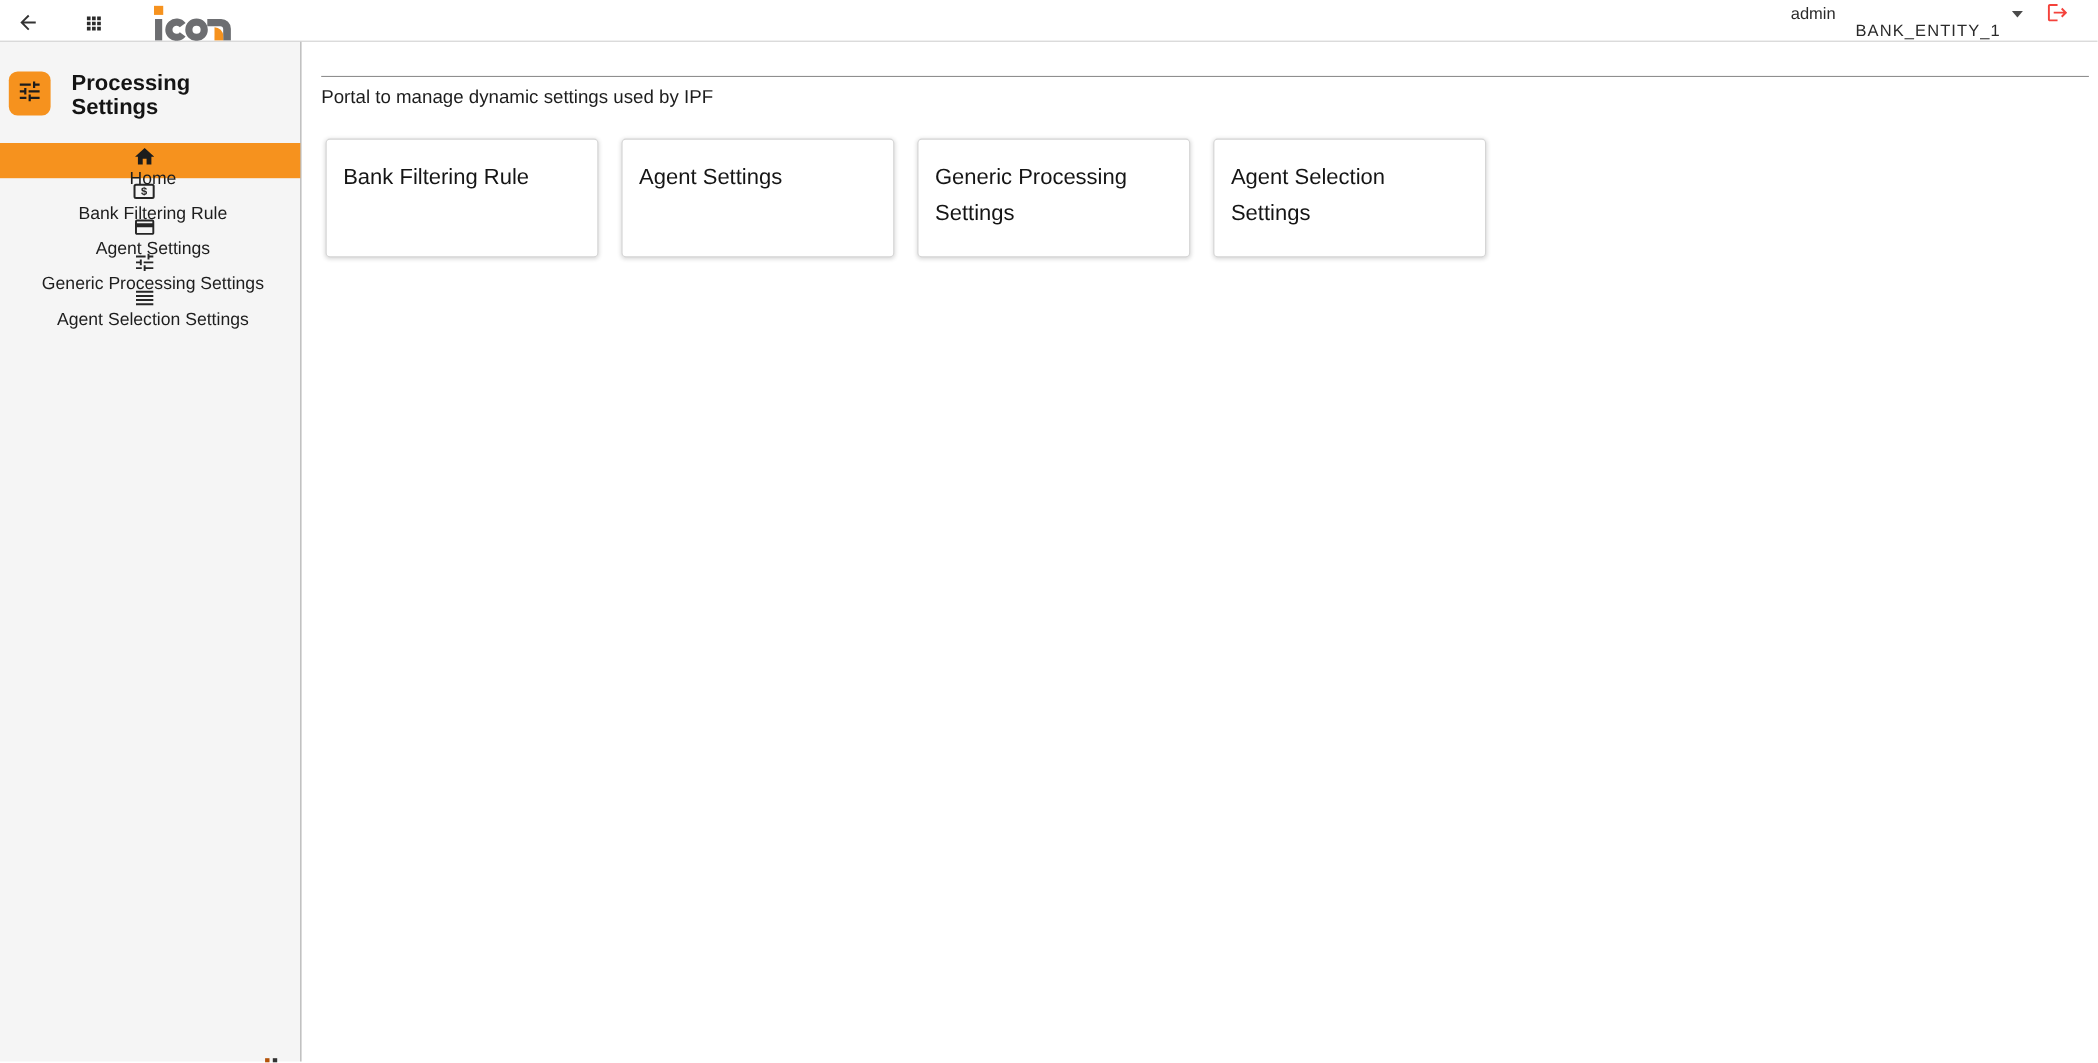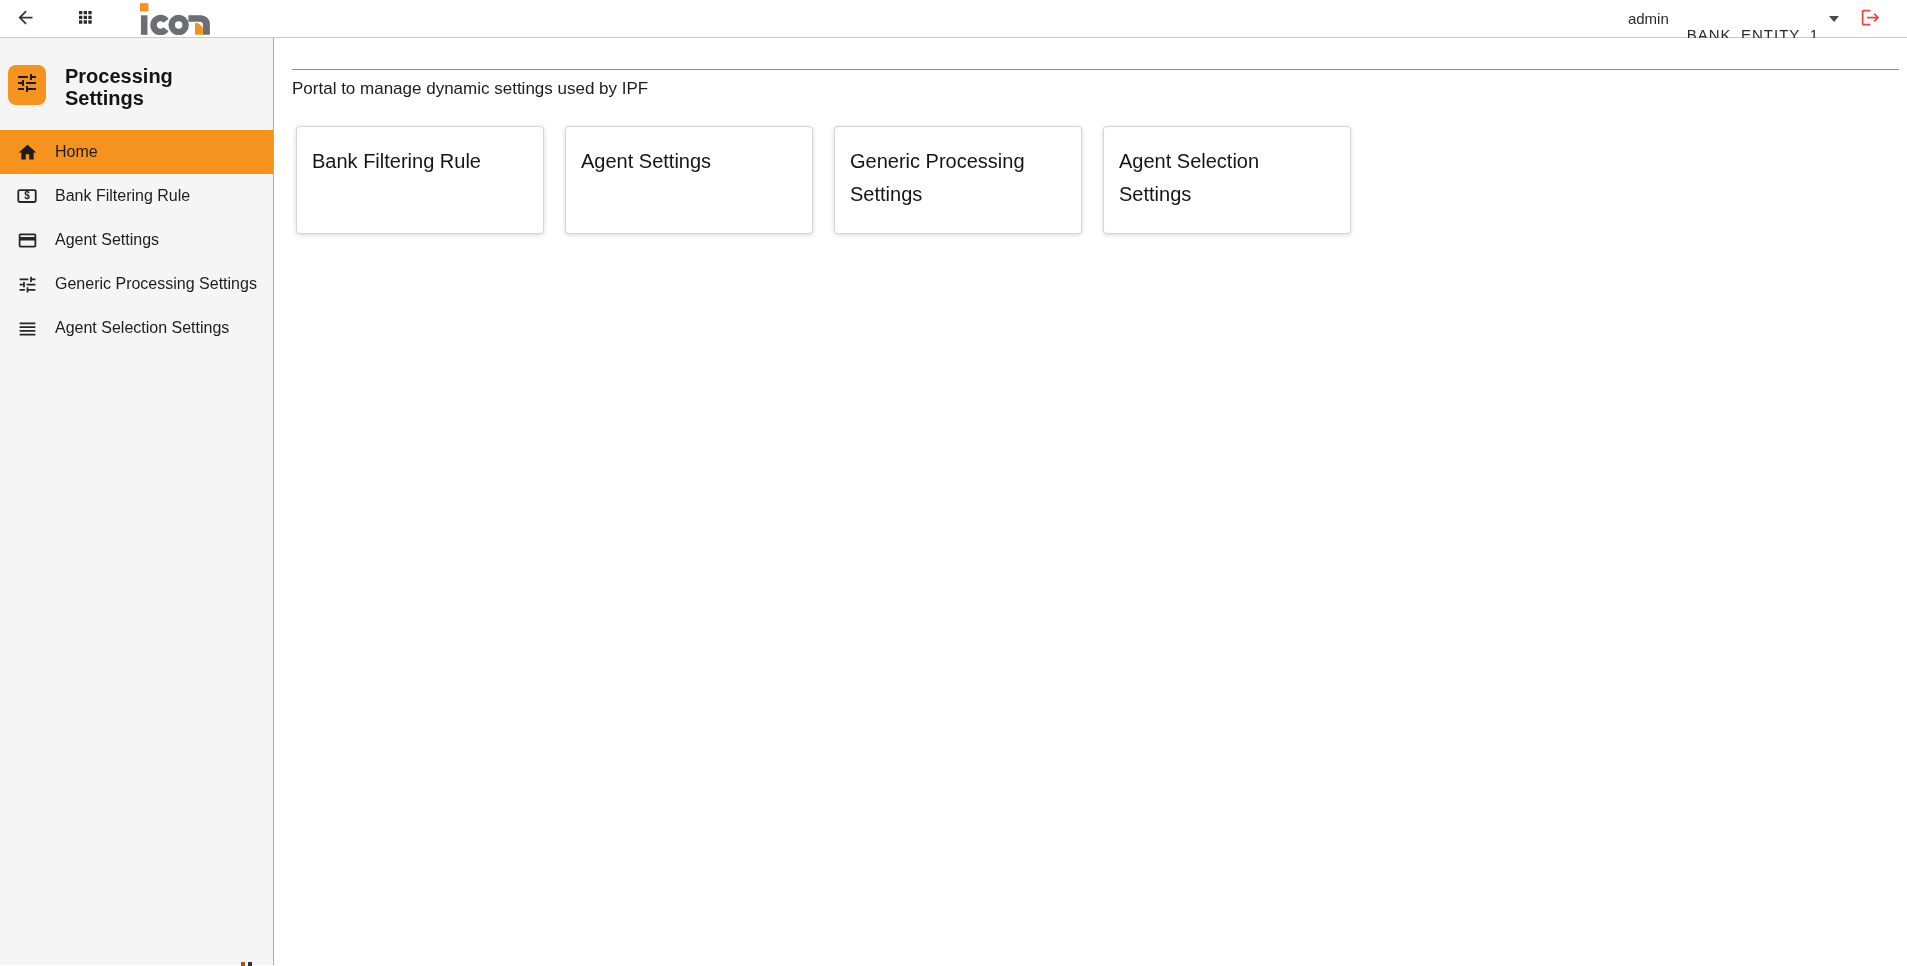--- a/index.html
+++ b/index.html
@@ -7,21 +7,21 @@
     width: 1907px; height: 966px;
     font-family: "Liberation Sans", sans-serif;
     background: #ffffff;
     overflow: hidden;
     color: #1b1b1b;
   }
   
   .topbar {
     height: 38px;
     display: flex;
-    align-items: center;
+    align-items: flex-end;
     background: #ffffff;
     border-bottom: 1px solid #c9c9c9;
     padding: 0 24px 0 10px;
     gap: 16px;
   }
   .icon-btn {
     width: 30px; height: 30px;
     display: flex; align-items: center; justify-content: center;
     cursor: pointer;
     background: none; border: none;
@@ -79,27 +79,28 @@
   }
   .sidebar-title {
     font-size: 20px;
     font-weight: bold;
     line-height: 22px;
     margin-left: 19px;
     max-width: 150px;
     color: #141414;
   }
   .nav-item {
-    height: 44px;
+    height: 32px;
     display: flex;
     align-items: center;
     padding: 0 10px 0 15px;
     cursor: pointer;
     font-size: 16px;
     color: #1d1d1d;
+    flex-direction: column;
   }
   .nav-item .nav-icon {
     width: 24px; height: 24px;
     display: flex; align-items: center; justify-content: center;
     margin-right: 16px;
     flex-shrink: 0;
   }
   .nav-item.active { background: #F6921E; }
   .sidebar-dots {
     position: absolute;

